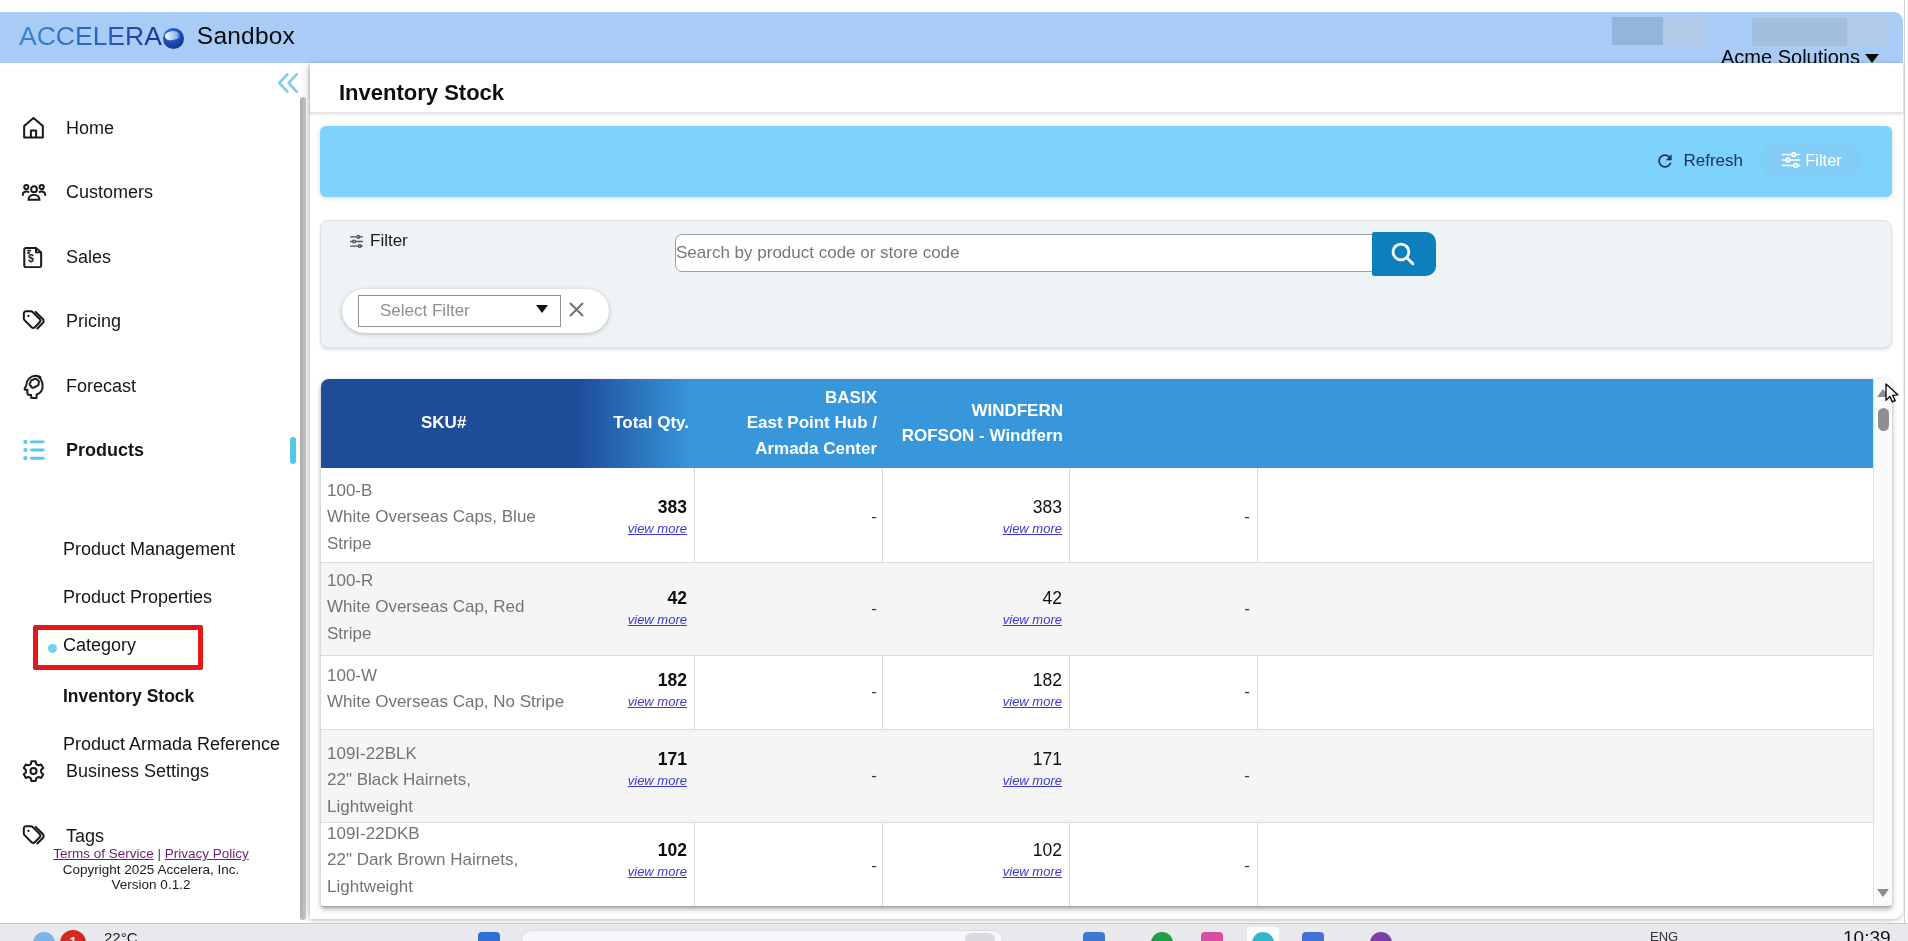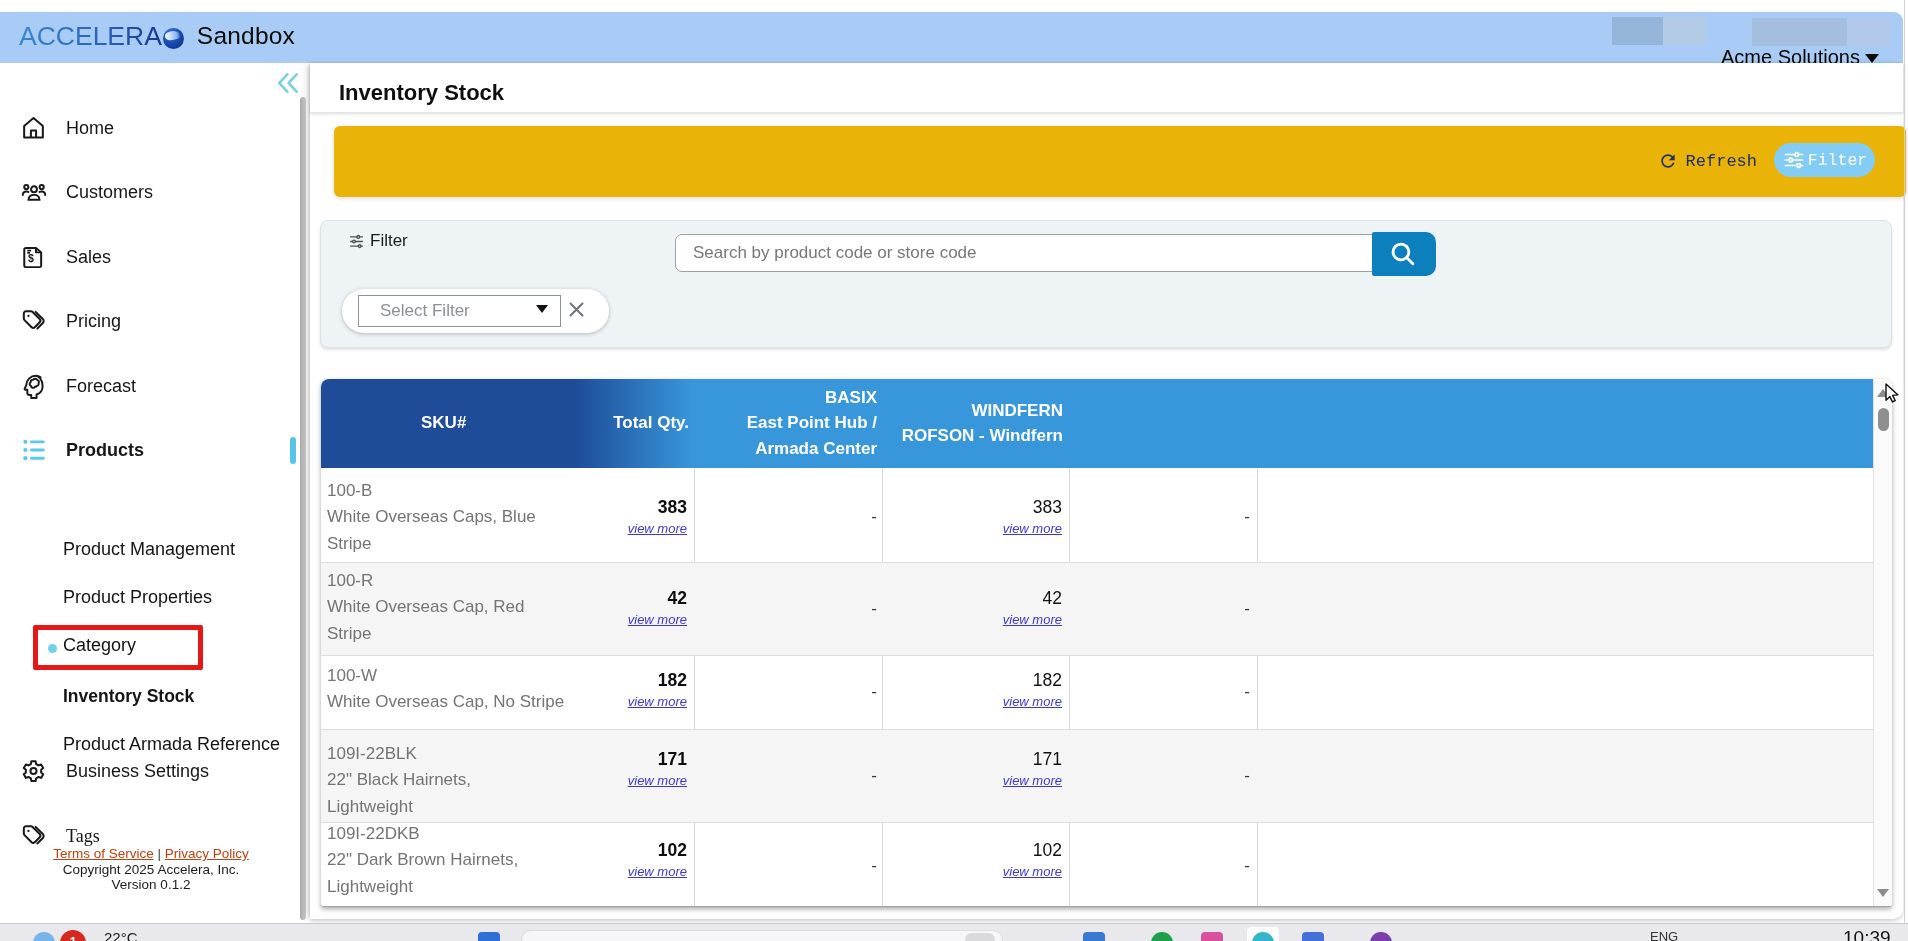--- a/index.html
+++ b/index.html
@@ -29,53 +29,53 @@
   .mi { position:absolute; left:0; width:300px; height:40px; }
   .mi svg { position:absolute; left:20px; top:50%; transform:translateY(-50%); }
   .mi span { position:absolute; left:66px; top:50%; transform:translateY(-50%);
     font-size:18px; color:#161616; white-space:nowrap; }
   .sub { position:absolute; left:63px; transform:translateY(-50%);
     font-size:18px; color:#141414; white-space:nowrap;margin-top:48px; }
   #prodind { position:absolute; left:290px; top:374px; width:6px; height:27px; border-radius:3px; background:#55c6e9; }
   #redbox { position:absolute; left:33px; top:562px; width:170px; height:45px; border:5px solid #e51717; border-radius:2px; }
   #invdot { position:absolute; left:48px; top:581px; width:9px; height:9px; border-radius:50%; background:#72d1ef; }
   #sbfoot { position:absolute; left:0px; top:783px; width:302px; text-align:center; font-size:13.5px; color:#1c1c1c; line-height:15.5px;}
-  #sbfoot .lnk { color:#c2410c; text-decoration:underline; }
+  #sbfoot .lnk { color:#701a75; text-decoration:underline; }
   #sbfoot .sep { color:#444; }
 
   
   #sbscroll { position:absolute; left:300px; top:97px; width:6px; height:823px; border-radius:3px;
     background:linear-gradient(90deg,#ababab,#cccccc); }
   #collapse { position:absolute; left:274px; top:69px; }
 
   
   #winedge { position:absolute; left:1904px; top:0; width:1px; height:925px; background:#cdd0d4; }
 
   
   #main { position:absolute; left:310px; top:63px; width:1593px; height:856px; background:#fff;
     border-radius:0 0 10px 0; box-shadow:-5px 0 7px -2px rgba(0,0,0,.14), 0 2px 4px rgba(0,0,0,.18); }
   #titleband { position:absolute; left:0; top:0; width:1593px; height:50px; background:#fff;
     border-bottom:1px solid #e4e4e4; box-shadow:0 1px 3px rgba(0,0,0,.15); }
   #title { position:absolute; left:29px; top:16.5px; font-size:22px; font-weight:700; color:#0e0e0e; }
 
-  #toolbar { position:absolute; left:24px; top:63px; width:1572px; height:71px; background:#eab308;
-    border-radius:6px; box-shadow:0 1px 5px rgba(0,0,0,.16);font-family:Liberation Mono, monospace; }
+  #toolbar { position:absolute; left:10px; top:63px; width:1572px; height:71px; background:#7dd3fc;
+    border-radius:6px; box-shadow:0 1px 5px rgba(0,0,0,.16); }
   #refresh { position:absolute; right:149px; top:25px; display:flex; align-items:center; gap:8px;
     color:#1d2f6f; font-size:17px; font-weight:500; }
   #filterbtn { position:absolute; right:31px; top:17px; width:101px; height:34px; border-radius:17px;
     background:#82ccf5; color:#fff; display:flex; align-items:center; justify-content:center; gap:2px;
     font-size:16.5px; }
 
   #fpanel { position:absolute; left:10px; top:157px; width:1572px; height:128px; background:#eef4f6;
     border:1px solid #dde3e5; border-radius:8px; box-shadow:0 2px 3px rgba(0,0,0,.12); }
   #flabel { position:absolute; left:27px; top:10px; display:flex; align-items:center; gap:5px;
     font-size:17px; font-weight:500; color:#1b1b1b; }
   #searchwrap { position:absolute; left:354px; top:12px; }
   #searchinput { position:absolute; left:0; top:1px; width:700px; height:38px; background:#fff;
-    border:1px solid #9aa0a3; border-radius:7px 0 0 7px; font-size:17px; color:#777; line-height:36px; padding-left:17px; }
+    border:1px solid #9aa0a3; border-radius:7px 0 0 7px; font-size:17px; color:#777; line-height:36px; }
   #searchbtn { position:absolute; left:697px; top:-1px; width:64px; height:44px; background:#0c7fbd; border-radius:2px 10px 10px 2px; }
   #selpill { position:absolute; left:21px; top:68px; width:267px; height:44px; background:#fff; border-radius:22px;
     box-shadow:0 1px 4px rgba(0,0,0,.25); }
   #selbox { position:absolute; left:16px; top:6px; width:203px; height:32px; border:1px solid #8d9296; background:#fff; }
   #selbox span { position:absolute; left:21px; top:5px; font-size:17px; color:#8a9094; }
   #selcaret { position:absolute; right:12px; top:9px; width:0; height:0;
     border-left:6.5px solid transparent; border-right:6.5px solid transparent; border-top:8px solid #111; }
   #selx { position:absolute; left:226px; top:12px; }
 
   
@@ -192,21 +192,21 @@
   <div id="invdot"></div>
   <div id="prodind"></div>
 
   <div class="mi" style="top:688px;">
       <svg width="27" height="27" viewBox="0 0 24 24" fill="none" stroke="#1a1a1a" stroke-width="1.8" stroke-linejoin="round">
         <path d="M10.1 3.4 h3.8 l.45 2.4 2.1 1.2 2.3-.85 1.9 3.25 -1.85 1.55 v2.4 l1.85 1.55 -1.9 3.25 -2.3-.85 -2.1 1.2 -.45 2.4 h-3.8 l-.45-2.4 -2.1-1.2 -2.3.85 -1.9-3.25 1.85-1.55 v-2.4 L3.35 9.4 5.25 6.15 l2.3.85 2.1-1.2 z"></path>
         <circle cx="12" cy="12" r="2.7"></circle>
       </svg>
       <span>Business Settings</span>
     </div>
-  <div class="mi" style="top:753px;font-family:Liberation Serif, serif;">
+  <div class="mi" style="top:753px;">
       <svg width="27" height="27" viewBox="0 0 24 24" fill="none" stroke="#1a1a1a" stroke-width="1.8" stroke-linejoin="round">
         <path d="M3.4 5.4 a2 2 0 0 1 2-2 h4.4 a2 2 0 0 1 1.4.6 l6.3 6.3 a2 2 0 0 1 0 2.8 l-4.4 4.4 a2 2 0 0 1-2.8 0 L4 11.2 a2 2 0 0 1-.6-1.4 z"></path>
         <circle cx="7.5" cy="7.5" r="1" fill="#1a1a1a" stroke="none"></circle>
         <path d="M13.9 3.9 l6.4 6.4 a2.4 2.4 0 0 1 0 3.4 l-4.9 4.9" stroke-linecap="round"></path>
       </svg>
       <span>Tags</span>
     </div>
 
   <div id="sbfoot">
     <div><span class="lnk">Terms of Service</span> <span class="sep">|</span> <span class="lnk">Privacy Policy</span></div>

